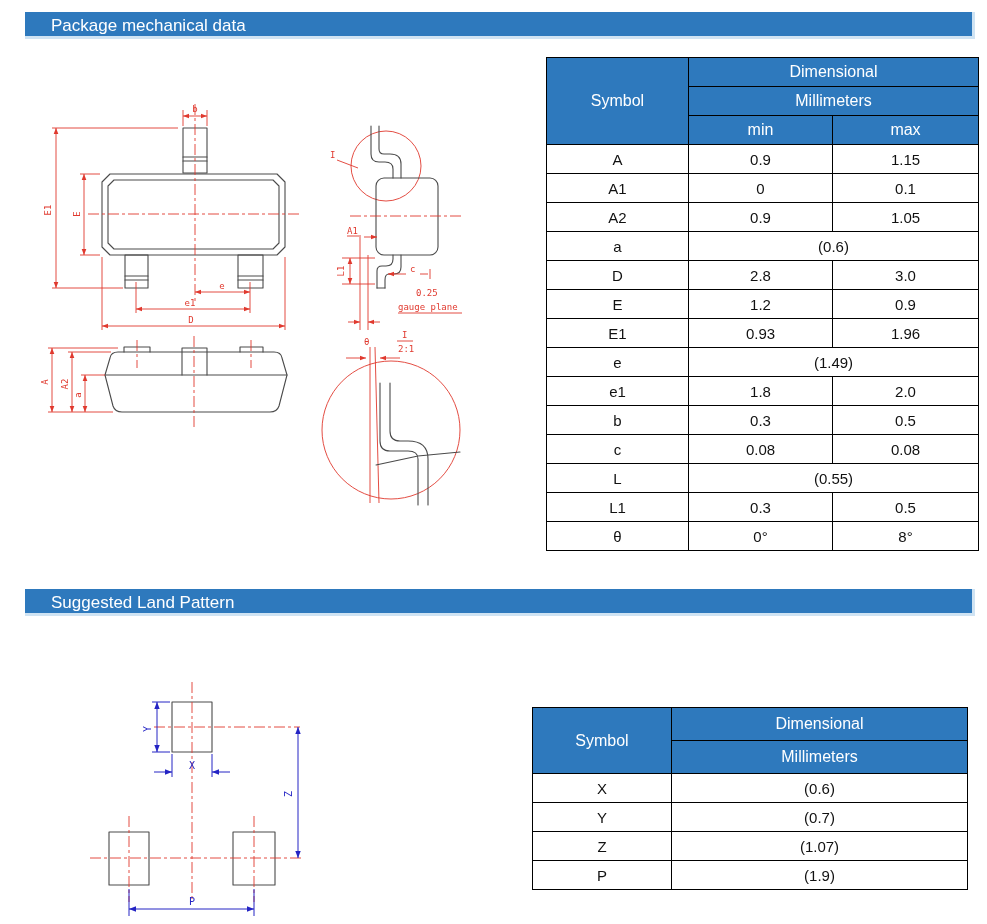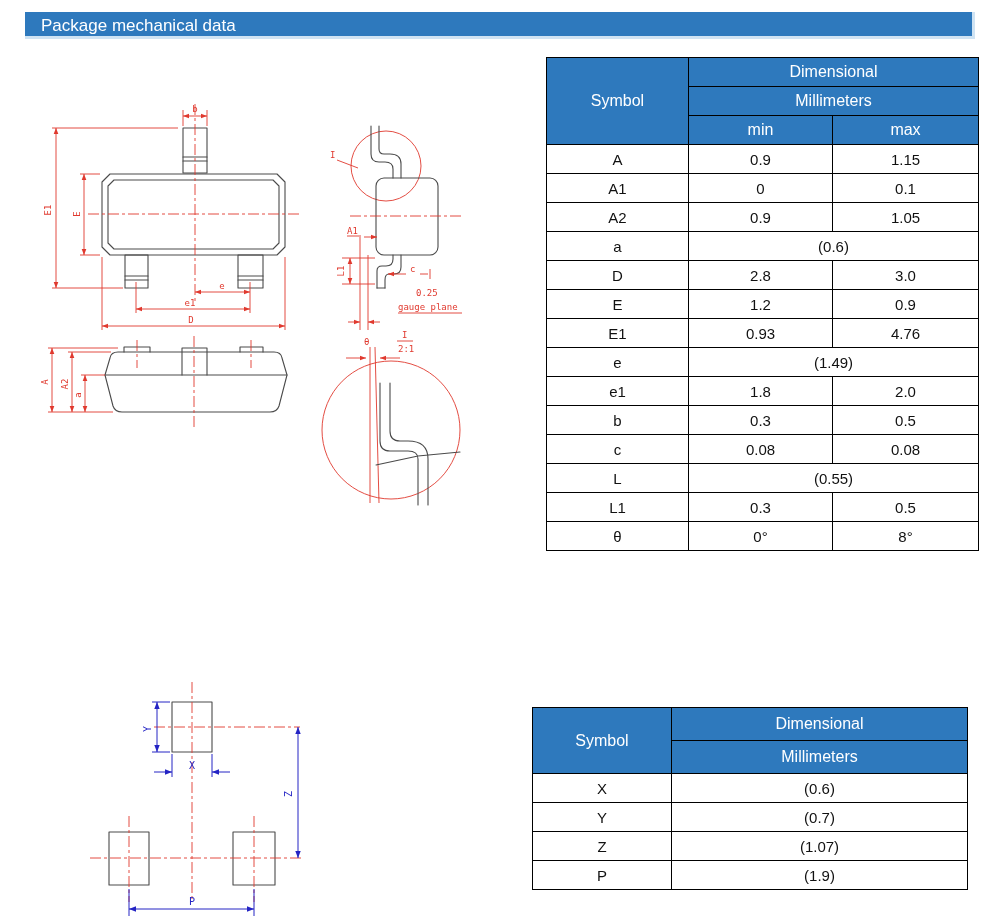--- a/index.html
+++ b/index.html
@@ -1,20 +1,20 @@
 <!DOCTYPE html>
 <html><head>
 <meta charset="utf-8">
 <style>
   html,body{margin:0;padding:0;background:#fff;}
   .page{position:relative;width:987px;height:924px;background:#ffffff;overflow:hidden;
         font-family:"Liberation Sans",sans-serif;}
 
   .section-bar{position:absolute;left:25px;width:950px;height:27px;background:#2e79bd;
-        color:#ffffff;font-size:17px;line-height:27px;padding-left:16px;box-sizing:border-box;
+        color:#ffffff;font-size:17px;line-height:27px;padding-left:26px;box-sizing:border-box;
         border-right:3px solid #cfe3f3;border-bottom:3px solid #cfe3f3;}
   .bar1{top:12px;}
   .bar2{top:589px;}
 
   table.dt{border-collapse:collapse;position:absolute;table-layout:fixed;background:#fff;
         text-align:center;color:#111;font-size:15px;}
   table.dt td,table.dt th{border:1px solid #000;padding:0;overflow:hidden;text-align:center;}
   table.dt th{background:#2e79bd;color:#fff;font-weight:normal;font-size:16px;}
   #mech-table{left:546px;top:57px;width:432px;}
   #mech-table tr{height:29px;}
@@ -203,21 +203,21 @@
           <td>3.0</td>
         </tr>
     <tr>
           <td>E</td>
           <td>1.2</td>
           <td>0.9</td>
         </tr>
     <tr>
           <td>E1</td>
           <td>0.93</td>
-          <td>4.76</td>
+          <td>1.96</td>
         </tr>
     <tr>
           <td>e</td>
           <td colspan="2">(1.49)</td>
         </tr>
     <tr>
           <td>e1</td>
           <td>1.8</td>
           <td>2.0</td>
         </tr>
@@ -241,20 +241,23 @@
           <td>0.5</td>
         </tr>
     <tr>
           <td>θ</td>
           <td>0°</td>
           <td>8°</td>
         </tr>
   </tbody>
     </table>
 
+  <div class="section-bar bar2">
+    <span>Suggested Land Pattern</span>
+  </div>
 
   <svg class="drw" style="left:58px;top:674px" width="300" height="250">
     <rect x="114" y="28" width="40" height="50" class="ol"></rect>
     <rect x="51" y="158" width="40" height="53" class="ol"></rect>
     <rect x="175" y="158" width="42" height="53" class="ol"></rect>
     <line x1="134" y1="8" x2="134" y2="228" class="cl"></line>
     <line x1="96" y1="53" x2="242" y2="53" class="cl"></line>
     <line x1="71" y1="142" x2="71" y2="228" class="cl"></line>
     <line x1="196" y1="142" x2="196" y2="228" class="cl"></line>
     <line x1="32" y1="184" x2="245" y2="184" class="cl"></line>

